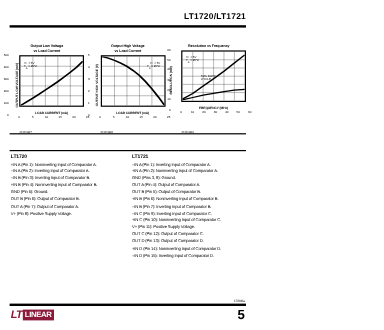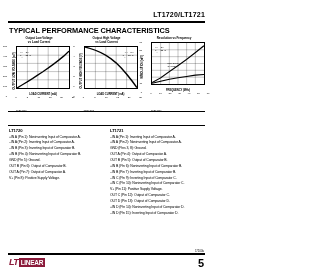--- a/index.html
+++ b/index.html
@@ -129,21 +129,20 @@
   }
 </style>
 </head>
 <body>
 
 <div class="page">
 
   <div class="doc-header">LT1720/LT1721</div>
   <div class="header-rule"></div>
 
-  <div class="section-title tpc">TYPICAL PERFORMANCE CHARACTERISTICS</div>
 
   <div class="charts">
 
     <div class="chart">
       <div class="chart-title">Output Low Voltage<br>vs Load Current</div>
       <div class="plot-wrap">
         <div class="ylabel">OUTPUT LOW VOLTAGE (mV)</div>
         <div class="ytick" style="top:100%">0</div>
         <div class="ytick" style="top:80%">100</div>
         <div class="ytick" style="top:60%">200</div>

